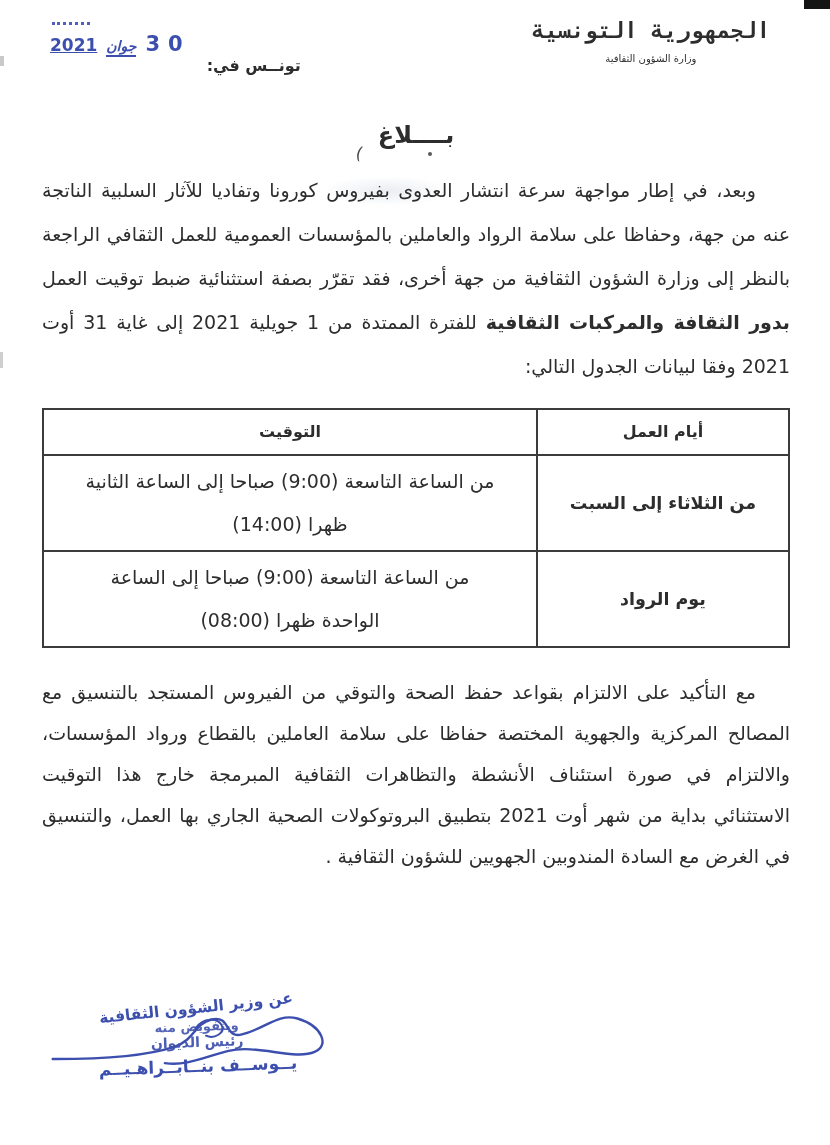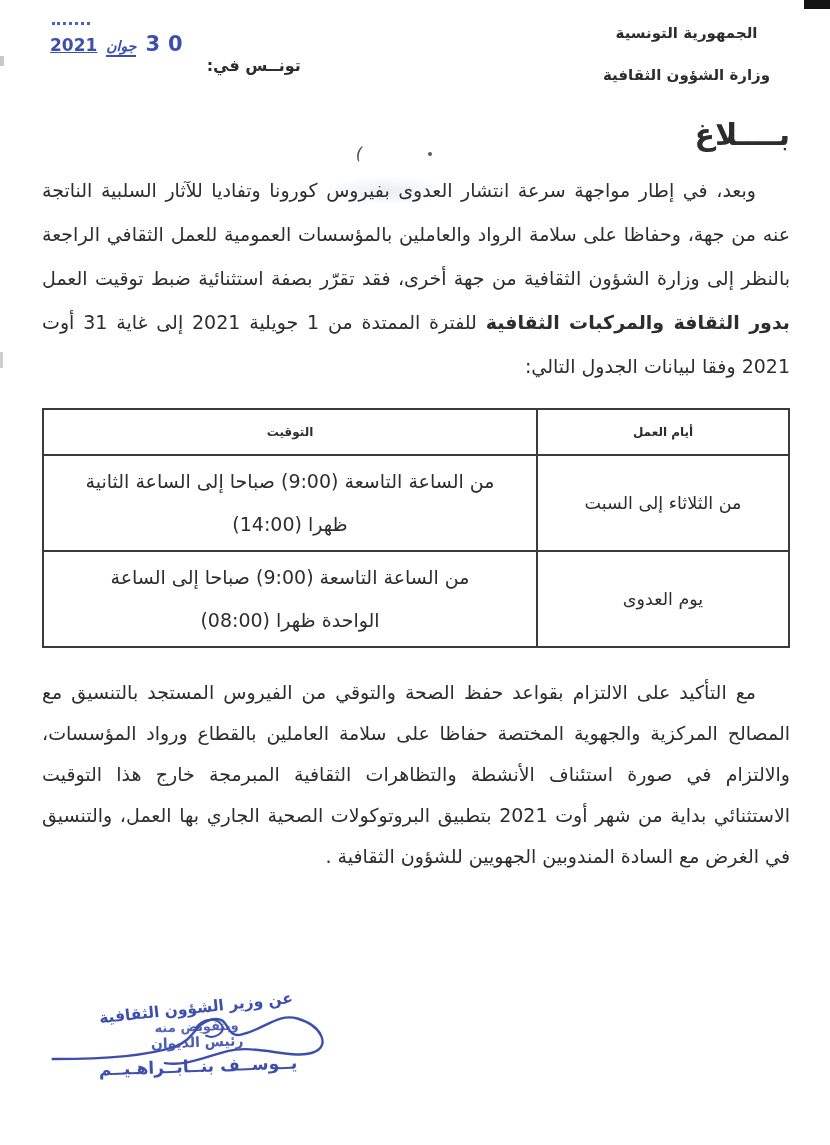--- a/index.html
+++ b/index.html
@@ -9,55 +9,55 @@
     font-family:"DejaVu Sans", sans-serif;
     color:#2d2d2d;
   }
   
   .corner-mark { position:absolute; top:0; right:0; width:26px; height:9px; background:#141414; }
   .edge-mark-1 { position:absolute; top:56px; left:0; width:4px; height:10px; background:#c9c9c9; }
   .edge-mark-2 { position:absolute; top:352px; left:0; width:3px; height:16px; background:#cfcfcf; }
 
   
   .letterhead { position:absolute; top:20px; right:60px; text-align:center; direction:rtl; }
-  .republic { font-size:15px; font-weight:bold; letter-spacing:0.5px; line-height:26px; }
-  .ministry { font-size:15px; font-weight:bold; line-height:22px; margin-top:18px; }
+  .republic { font-size:22px; font-weight:bold; letter-spacing:0.5px; line-height:26px;font-family:Liberation Mono, monospace; }
+  .ministry { font-size:10px; font-weight:normal; line-height:22px; margin-top:2px; }
 
   
   .date-block { position:absolute; top:24px; left:50px; direction:rtl; display:flex; align-items:flex-start; gap:16px; }
   .date-label { font-size:16px; font-weight:bold; padding-top:8px; white-space:nowrap;margin-top:24px; }
   .stamp { position:relative; display:flex; direction:rtl; align-items:baseline; gap:9px;
            color:#3c4fae; font-weight:bold; padding-top:8px; }
   .stamp-dashes { position:absolute; top:-2px; left:2px; width:38px; border-top:3px dotted #4d5fc0; }
   .stamp .day { font-size:21px; letter-spacing:8px; }
   .stamp .month { font-size:14px; border-bottom:2px solid #3c4fae; padding-bottom:1px;font-style:italic; }
   .stamp .year { font-size:17px;text-decoration:underline; }
 
   
   .stray-paren { position:absolute; top:143px; left:356px; color:#4a4a4a; font-size:17px; transform:rotate(14deg); }
   .stray-dot { position:absolute; top:152px; left:428px; width:4px; height:4px; border-radius:50%; background:#5a5a5a; }
   .smudge { position:absolute; top:176px; left:322px; width:130px; height:30px;
             background:radial-gradient(ellipse at center, rgba(150,165,190,0.20), rgba(150,165,190,0) 70%); }
 
   
   .content { position:absolute; top:0; left:42px; right:40px; direction:rtl;
              font-size:19px; line-height:44px; text-align:justify; }
-  .doc-title { margin:112px 0 0 0; font-size:30px; font-weight:bold;
+  .doc-title { margin:112px 0 0 0; text-align:center; font-size:24px; font-weight:bold;
                letter-spacing:1px; line-height:46px; }
   .subject { margin:52px 0 0 0; }
   .subject-label { font-weight:bold; text-decoration:underline; }
   .p1 { margin:10px 0 0 0; text-indent:34px; }
   .bold-inline { font-weight:bold;margin-top:28px; }
 
   table.schedule { margin-top:20px; width:100%; border-collapse:collapse; direction:rtl; }
   .schedule th, .schedule td { border:2px solid #3b3b3b; text-align:center; vertical-align:middle; }
-  .schedule th { height:42px; font-size:12px; font-weight:bold; line-height:24px; }
+  .schedule th { height:42px; font-size:16px; font-weight:bold; line-height:24px; }
   .schedule td { height:84px; }
   .schedule td.timing { font-size:19px; line-height:43px; padding:4px 36px; }
-  .schedule td.days { font-weight:normal; font-size:17.5px; padding:0 10px;border-radius:8px; }
+  .schedule td.days { font-weight:bold; font-size:17.5px; padding:0 10px;border-radius:8px; }
   col.days-col { width:252px; }
 
   .p2 { margin:24px 0 0 0; text-indent:34px; line-height:41px; }
   .wish { margin:3px 0 0 0; text-indent:48px; line-height:42px; }
 
   
   .signature { position:absolute; left:52px; top:998px; width:290px; direction:rtl;
                color:#3c4fae; text-align:center; transform:rotate(-2deg); }
   .sig-line1 { font-size:15.5px; font-weight:bold; transform:rotate(-4deg); line-height:20px; }
   .sig-line2 { font-size:13px; font-weight:bold; line-height:16px; margin-top:1px; opacity:0.88; }
@@ -106,21 +106,21 @@
     <tbody>
         <tr>
       <th>أيام العمل</th>
       <th>التوقيت</th>
     </tr>
     <tr>
       <td class="days">من الثلاثاء إلى السبت</td>
       <td class="timing">من الساعة التاسعة (9:00) صباحا إلى الساعة الثانية ظهرا (14:00)</td>
     </tr>
     <tr>
-      <td class="days">يوم العدوى</td>
+      <td class="days">يوم الرواد</td>
       <td class="timing">من الساعة التاسعة (9:00) صباحا إلى الساعة الواحدة ظهرا (08:00)</td>
     </tr>
   </tbody>
     </table>
 
   <p class="p2">مع التأكيد على الالتزام بقواعد حفظ الصحة والتوقي من الفيروس المستجد بالتنسيق مع المصالح المركزية والجهوية المختصة حفاظا على سلامة العاملين بالقطاع ورواد المؤسسات، والالتزام في صورة استئناف الأنشطة والتظاهرات الثقافية المبرمجة خارج هذا التوقيت الاستثنائي بداية من شهر أوت 2021 بتطبيق البروتوكولات الصحية الجاري بها العمل، والتنسيق في الغرض مع السادة المندوبين الجهويين للشؤون الثقافية .</p>
 
 
 </div>
 

